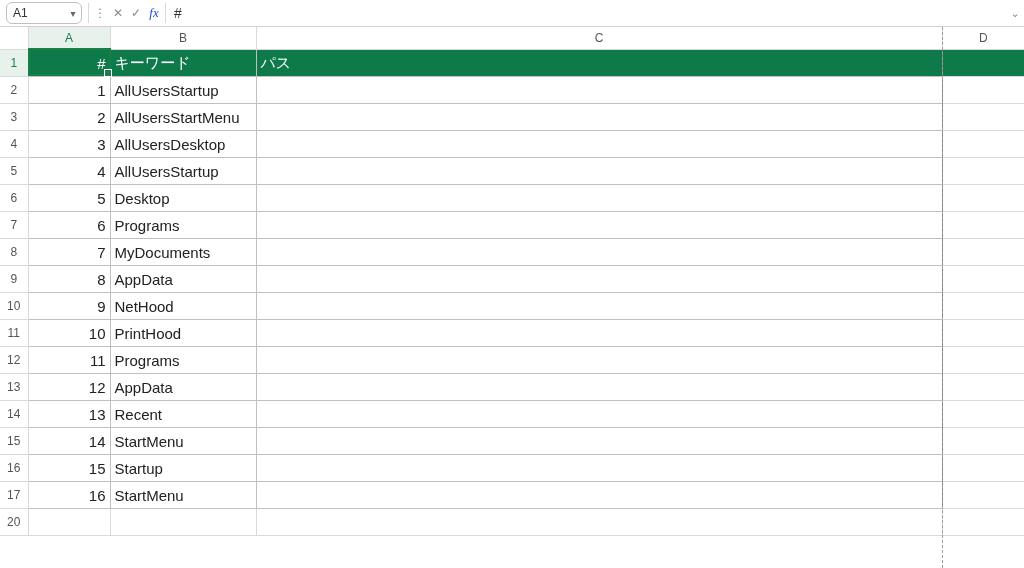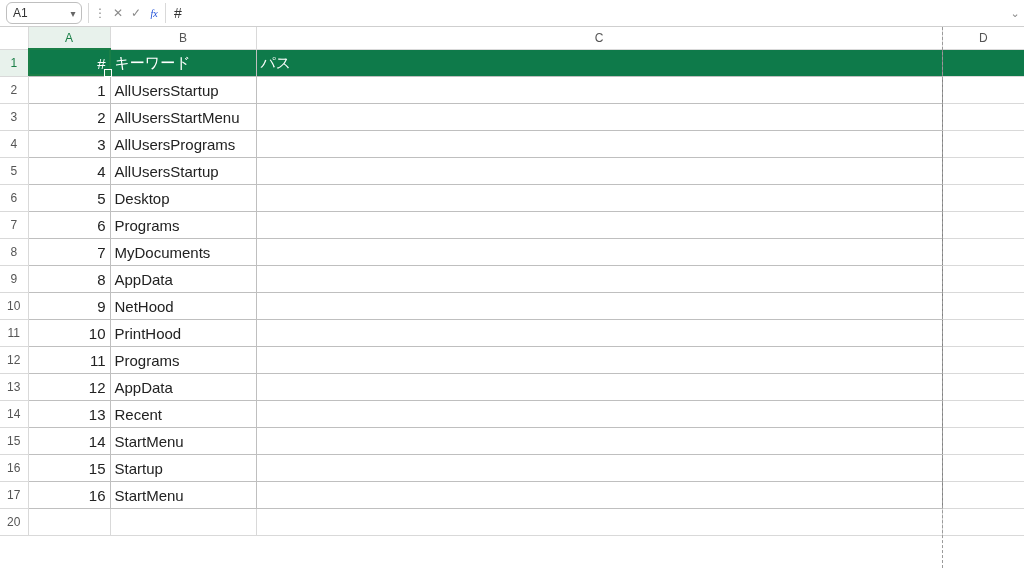--- a/index.html
+++ b/index.html
@@ -55,21 +55,21 @@
     display: flex;
     align-items: center;
     justify-content: center;
     color: #8a8a8a;
     font-size: 12px;
   }
   .fb-btn.fx {
     font-style: italic;
     font-family: "Times New Roman", serif;
     color: #1d4ed8;
-    font-size: 10px;
+    font-size: 13px;
   }
   .formula-input {
     flex: 1;
     height: 20px;
     margin-left: 6px;
     border: none;
     outline: none;
     font-size: 14px;
     color: #333;
     background: transparent;
@@ -247,21 +247,21 @@
         <tr style="height: 27px;">
           <th class="rowhdr">3</th>
           <td class="cell in-table colA">2</td>
           <td class="cell in-table">AllUsersStartMenu</td>
           <td class="cell in-table col-right-edge"></td>
           <td class="cell"></td>
         </tr>
         <tr style="height: 27px;">
           <th class="rowhdr">4</th>
           <td class="cell in-table colA">3</td>
-          <td class="cell in-table">AllUsersPrograms</td>
+          <td class="cell in-table">AllUsersDesktop</td>
           <td class="cell in-table col-right-edge"></td>
           <td class="cell"></td>
         </tr>
         <tr style="height: 27px;">
           <th class="rowhdr">5</th>
           <td class="cell in-table colA">4</td>
           <td class="cell in-table">AllUsersStartup</td>
           <td class="cell in-table col-right-edge"></td>
           <td class="cell"></td>
         </tr>

